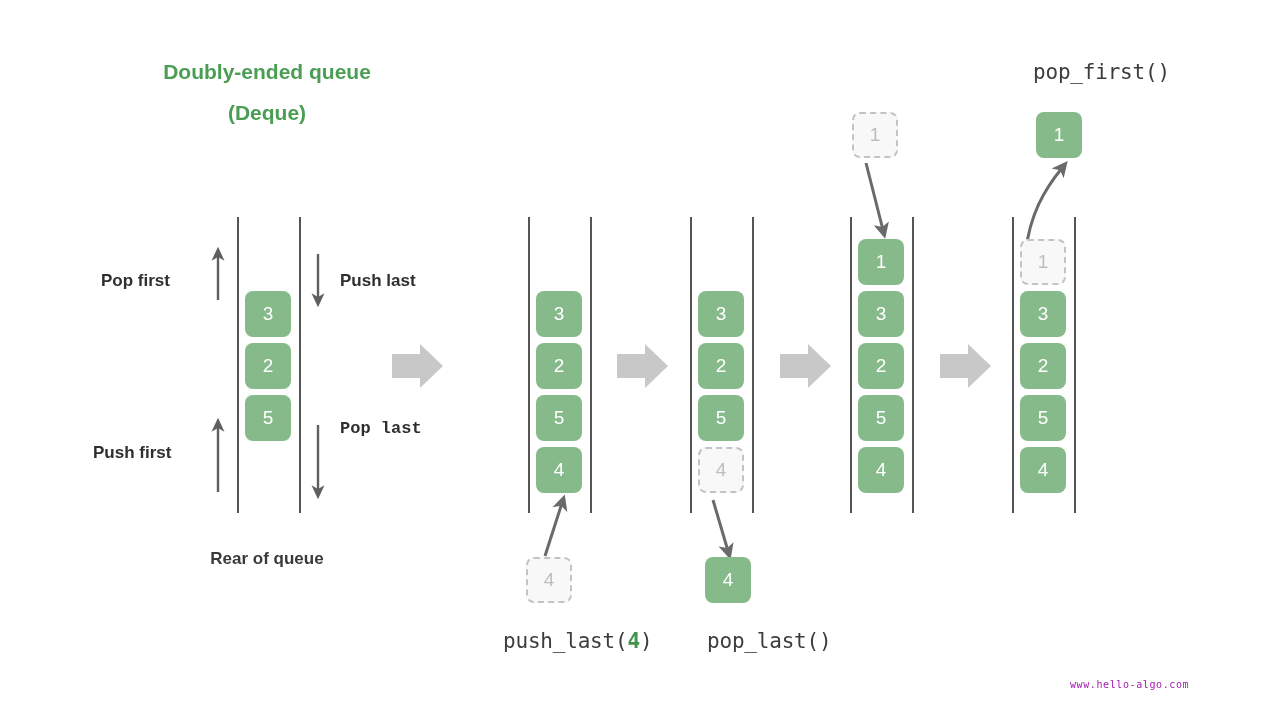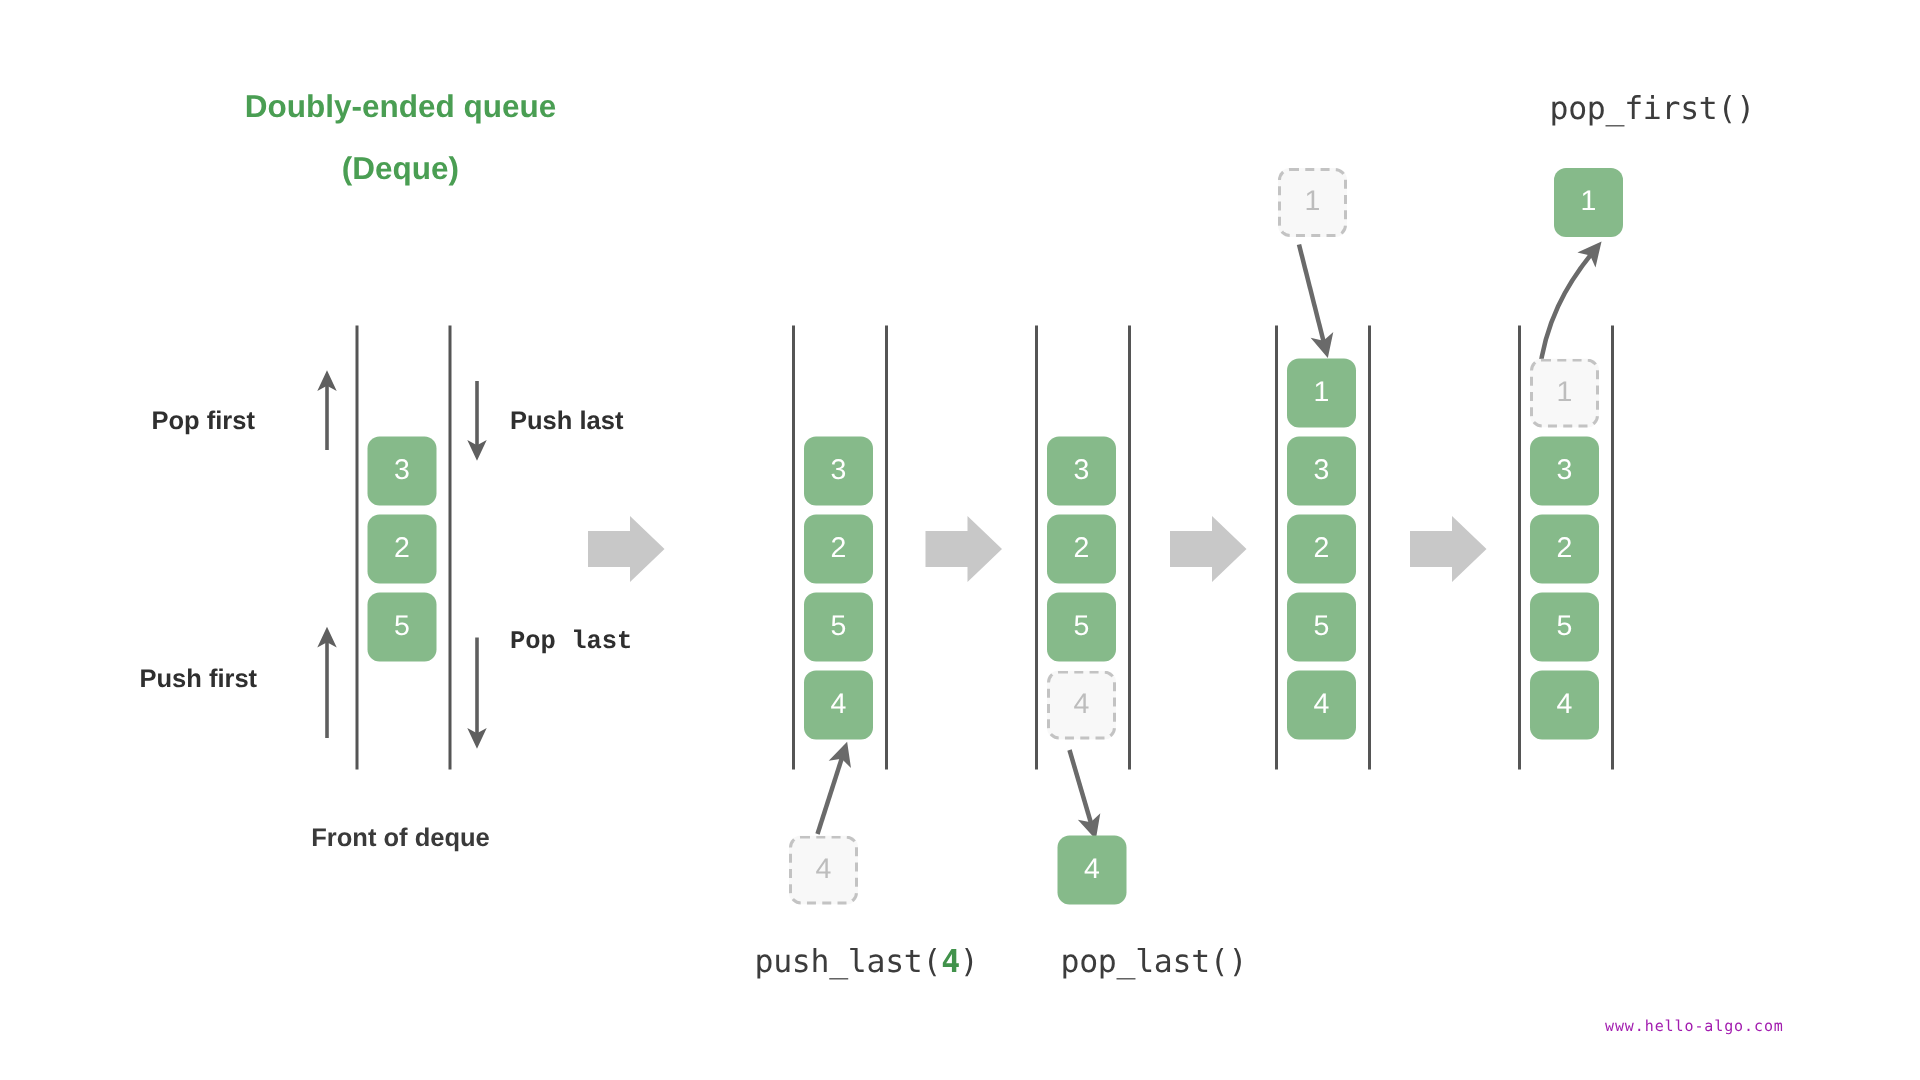--- a/index.html
+++ b/index.html
@@ -163,21 +163,21 @@
     </g>
 
     <g>
       <path d="M1026,250 C1030,215 1044,190 1062,168" fill="none" stroke="#6a6a6a" stroke-width="3" marker-end="url(#thickArrow)"></path>
     </g>
   </svg>
 
   <div class="title" style="left:142px; top:60px; width:250px;">Doubly-ended queue</div>
   <div class="title" style="left:142px; top:101px; width:250px;">(Deque)</div>
 
-  <div class="hdr-label" style="left:142px; top:549px; width:250px;">Front of deque</div>
+  <div class="hdr-label" style="left:142px; top:549px; width:250px;">Rear of queue</div>
 
   <div class="op-label" style="left:101px; top:271px;">Pop first</div>
   <div class="op-label" style="left:340px; top:271px;">Push last</div>
   <div class="op-label" style="left:93px; top:443px;">Push first</div>
   <div class="op-label" style="left:340px; top:419px;font-family:Liberation Mono, monospace;">Pop last</div>
 
   <div class="mono-label" style="left:503px; top:629px;">
     <span>push_last(</span><span class="arg">4</span><span>)</span>
   </div>
   <div class="mono-label" style="left:707px; top:629px;">pop_last()</div>

